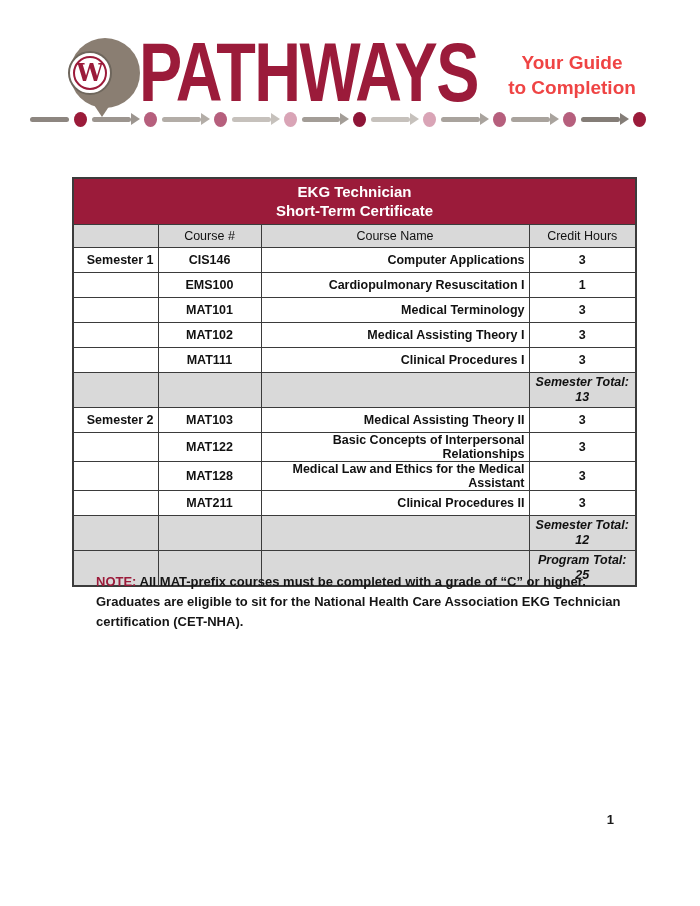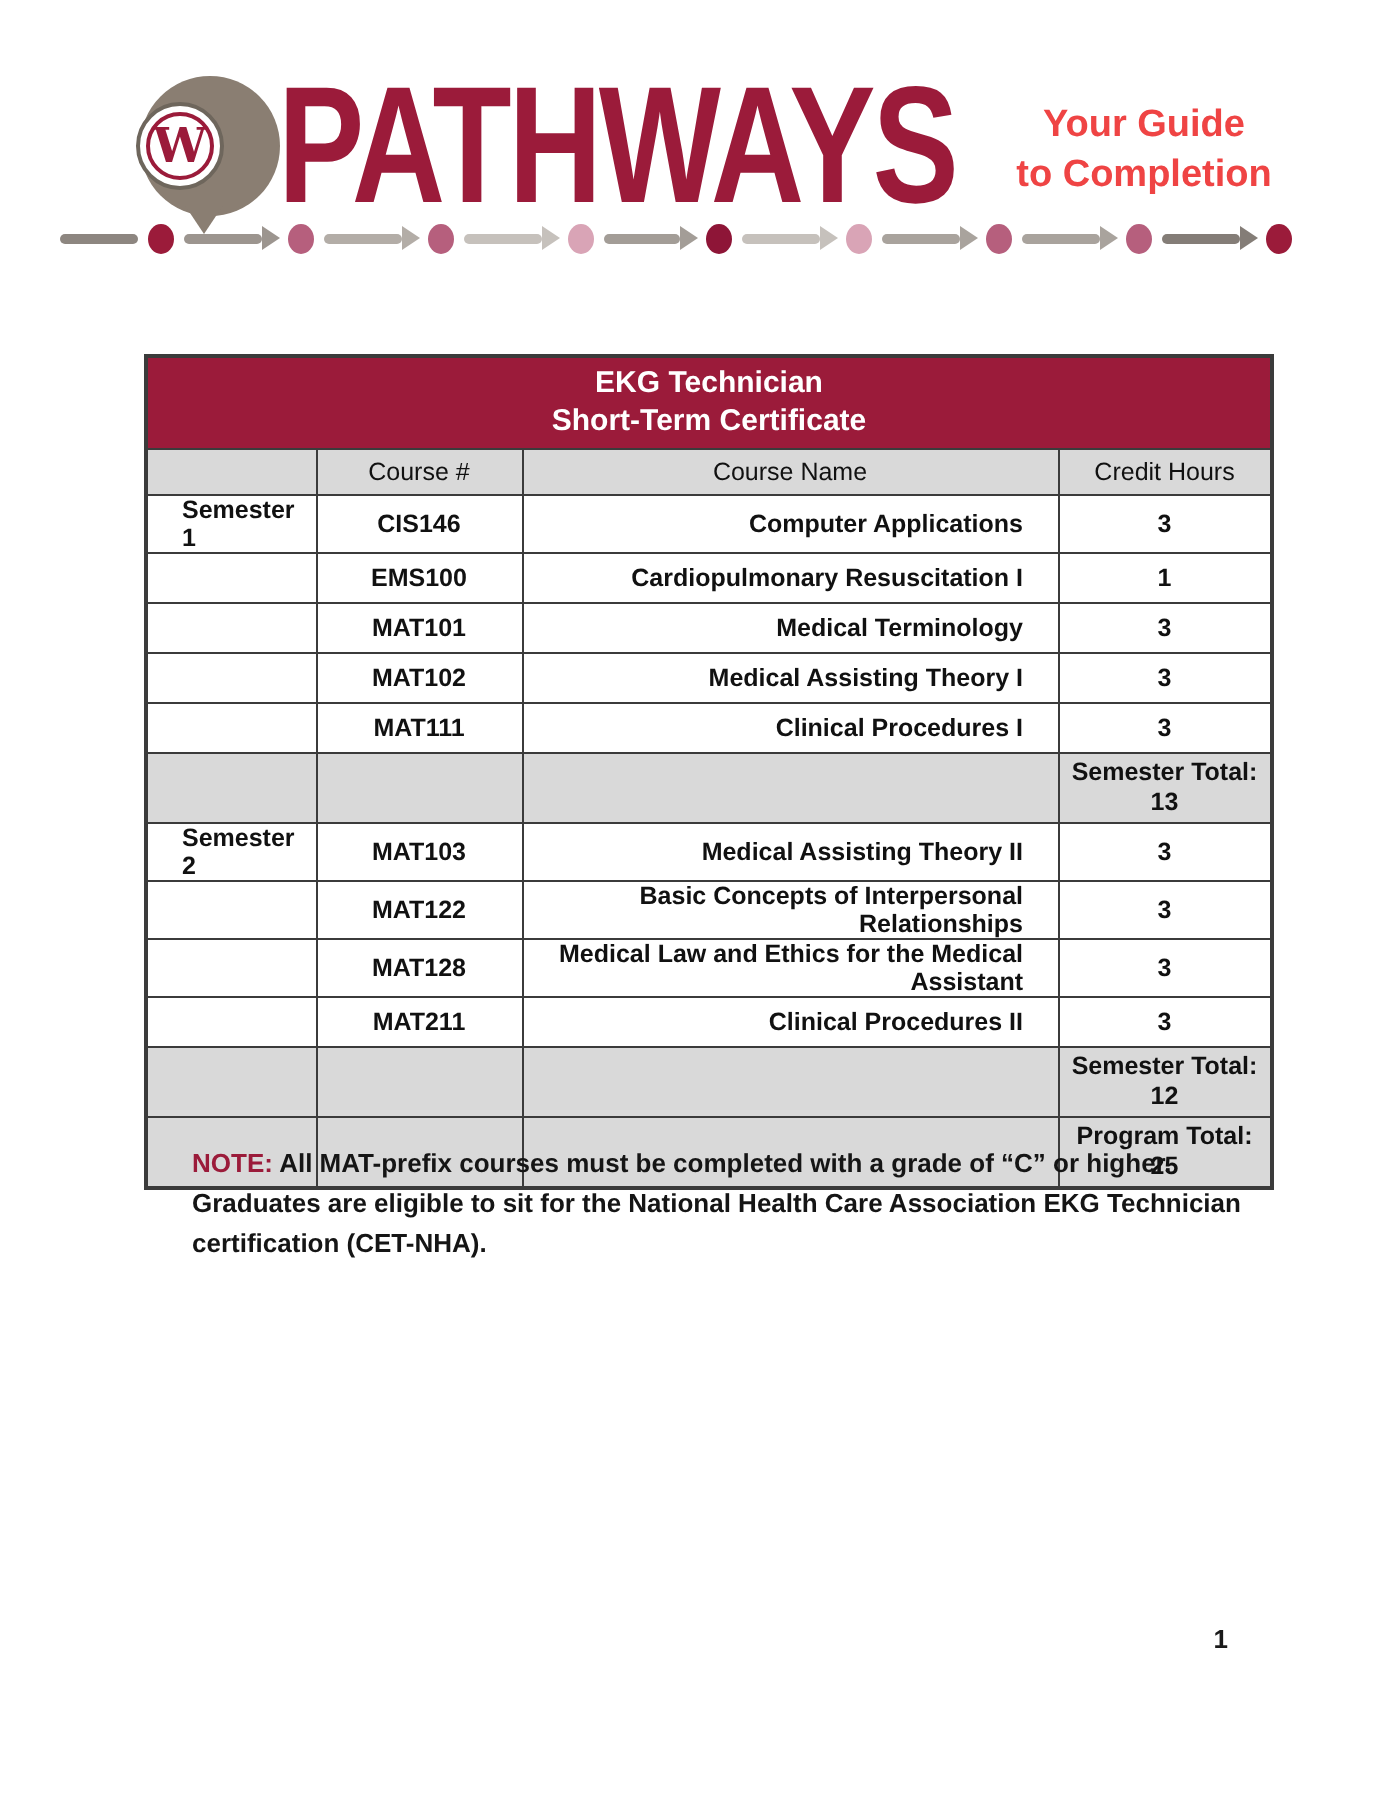--- a/index.html
+++ b/index.html
@@ -48,42 +48,42 @@
     border-left:9px solid var(--c);border-top:6px solid transparent;border-bottom:6px solid transparent;
   }
   .tl-dot{flex:0 0 auto;width:13px;height:15px;border-radius:50%;background:var(--c);}
 
   
   .course-table{
     position:absolute;left:72px;top:177px;width:563px;
     border-collapse:collapse;table-layout:fixed;
     font-size:12.5px;color:#111;
   }
-  .course-table td,.course-table th{border:1px solid #3b3b3b;padding:0 17px;box-sizing:border-box;}
+  .course-table td,.course-table th{border:1px solid #3b3b3b;padding:0 4px;box-sizing:border-box;}
   .course-table{border:2px solid #3b3b3b;}
   .col-sem{width:85px;}
   .col-num{width:103px;}
   .col-name{width:268px;}
   .col-cred{width:107px;}
 
   .title-row td{
     background:#9b1b3a;color:#ffffff;text-align:center;
     font-size:15px;font-weight:bold;line-height:19px;padding:3px 0 4px 0;
   }
   .colhead-row td{
     background:#d9d9d9;text-align:center;height:23px;font-weight:400;font-size:12.5px;
   }
   .course-row td{height:25px;font-weight:bold;}
-  .cell-sem{text-align:left;}
+  .cell-sem{text-align:right;}
   .cell-num{text-align:center;}
   .cell-name{text-align:right;padding-left:8px !important;}
   .cell-cred{text-align:center;}
 
   .total-row td{background:#d9d9d9;height:33px;font-weight:bold;}
-  .total-cell{text-align:center;line-height:15px;padding:2px 2px !important;}
+  .total-cell{text-align:center;line-height:15px;padding:2px 2px !important;font-style:italic;}
 
   
   .note{
     position:absolute;left:77px;top:572px;width:545px;
     font-size:13px;line-height:20px;font-weight:bold;color:#151515;margin-left:19px;
   }
   .note-label{color:#9b1b3a;}
   .page-number{
     position:absolute;right:86px;top:812px;
     font-size:13px;font-weight:bold;color:#1a1a1a;

